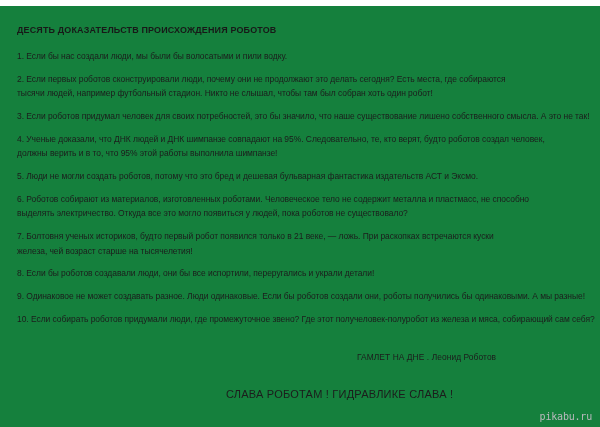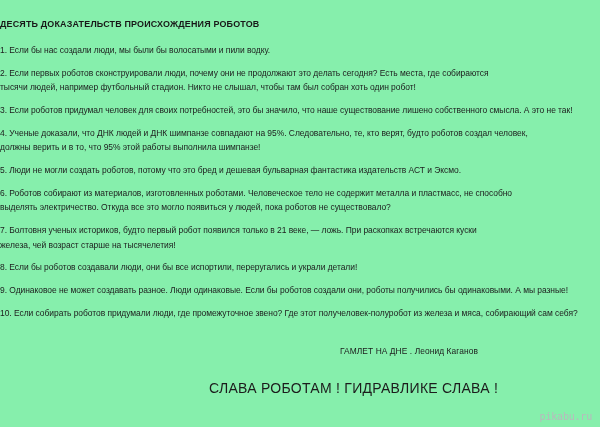--- a/index.html
+++ b/index.html
@@ -14,23 +14,24 @@
     position: relative;
     overflow: hidden;
     font-family: "Liberation Sans", "DejaVu Sans", sans-serif;
     color: #1a1a1a;
     -webkit-font-smoothing: antialiased;
   }
 
   .page {
     position: absolute;
     inset: 0;
-    background: #86efac;
-    padding: 18px 6px 0 0;
+    background: #15803d;
+    padding: 18px 6px 0 17px;
     box-sizing: border-box;
+    margin-top: 6px;
   }
 
   .doc-title {
     font-size: 9.3px;
     line-height: 12px;
     letter-spacing: 0.02em;
     color: #181818;
     margin: 0 0 13px 0;
     white-space: nowrap;
     transform: scaleX(0.96);
@@ -65,21 +66,21 @@
     line-height: 12px;
     color: #1c1c1c;
     text-align: left;
     padding-left: 340px;
     letter-spacing: 0.01em;
     white-space: nowrap;
   }
 
   .slogan {
     margin: 25px 0 0 0;
-    font-size: 14px;
+    font-size: 11px;
     line-height: 12px;
     color: #1c1c1c;
     padding-left: 209px;
     letter-spacing: 0.02em;
     white-space: nowrap;
   }
 
   .watermark {
     position: absolute;
     right: 8px;
@@ -129,19 +130,19 @@
         <span class="ln">8. Если бы роботов создавали люди, они бы все испортили, переругались и украли детали!</span>
       </li>
       <li class="proof-item">
         <span class="ln">9. Одинаковое не может создавать разное. Люди одинаковые. Если бы роботов создали они, роботы получились бы одинаковыми. А мы разные!</span>
       </li>
       <li class="proof-item">
         <span class="ln">10. Если собирать роботов придумали люди, где промежуточное звено? Где этот получеловек-полуробот из железа и мяса, собирающий сам себя?</span>
       </li>
     </ol>
 
-  <div class="signature">ГАМЛЕТ НА ДНЕ . Леонид Каганов</div>
+  <div class="signature">ГАМЛЕТ НА ДНЕ . Леонид Роботов</div>
 
   <div class="slogan">СЛАВА РОБОТАМ ! ГИДРАВЛИКЕ СЛАВА !</div>
 
 </div>
 
 <div class="watermark" style="color: rgb(185, 185, 189);">pikabu.ru</div>
 
 </body></html>

